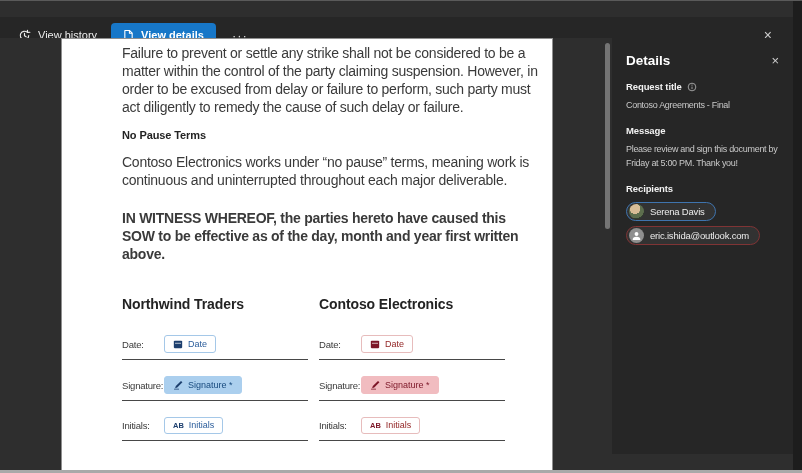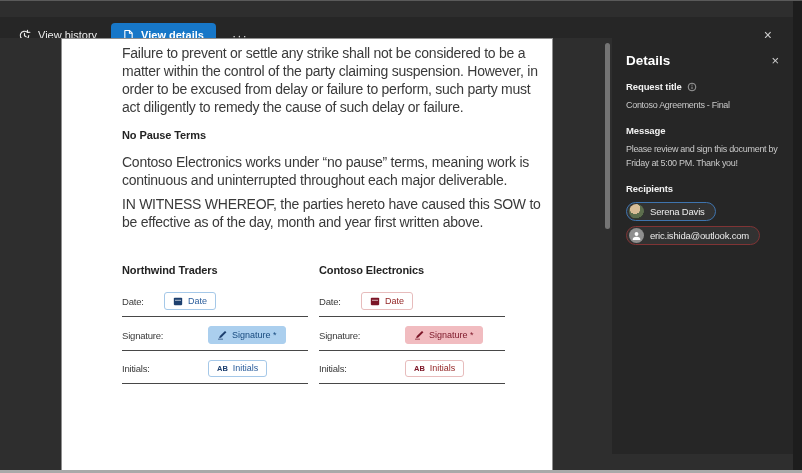--- a/index.html
+++ b/index.html
@@ -26,27 +26,27 @@
   
   .main{ position:absolute; top:37px; left:0; right:9px; bottom:3px; background:#2e2e2e; }
 
   .document{
     position:absolute; left:61px; top:0; width:492px; bottom:0;
     background:#fff; border:1px solid #8f8f8f; border-bottom:none;
     padding:5px 10px 0 60px; color:#3a3a3a; overflow:hidden;
   }
   .document p{ font-size:14px; letter-spacing:-0.25px; line-height:18px; max-width:424px; }
   .doc-h{ font-size:11px; font-weight:bold; color:#232323; margin:13px 0 12px; letter-spacing:-0.1px;}
-  .document p + p{ margin-top:6px; }
+  .document p + p{ margin-top:20px;font-weight:bold; }
 
   .sign-grid{ display:flex; gap:11px; margin-top:33px; }
   .sign-col{ width:186px; }
-  .sign-col h4{ font-size:11px; color:#232323; letter-spacing:-0.1px; margin-bottom:14px; }
+  .sign-col h4{ font-size:14px; color:#232323; letter-spacing:-0.1px; margin-bottom:21px; }
   .field{ display:flex; align-items:center; border-bottom:1.5px solid #474747; padding:2px 0 6px; }
-  .field + .field{ margin-top:7px;gap:44px; }
+  .field + .field{ margin-top:14px; }
   .flabel{ width:42px; flex:none; font-size:9.5px; letter-spacing:-0.2px; color:#3a3a3a; }
 
   .chip{ display:inline-flex; align-items:center; gap:5px; font-family:inherit;
     font-size:9px; padding:3px 8px; border-radius:3px; border:1px solid; cursor:pointer;
     background:#fff; line-height:1; }
   .col-blue .chip{ border-color:#a5c8e8; color:#2b5d9b; }
   .col-blue .chip .ic{ color:#1d3f6e; }
   .col-blue .chip.filled{ background:#abcfee; border-color:#abcfee; color:#174a7e; }
   .col-red .chip{ border-color:#e7bcbc; color:#942727; }
   .col-red .chip .ic{ color:#7c1627; }

